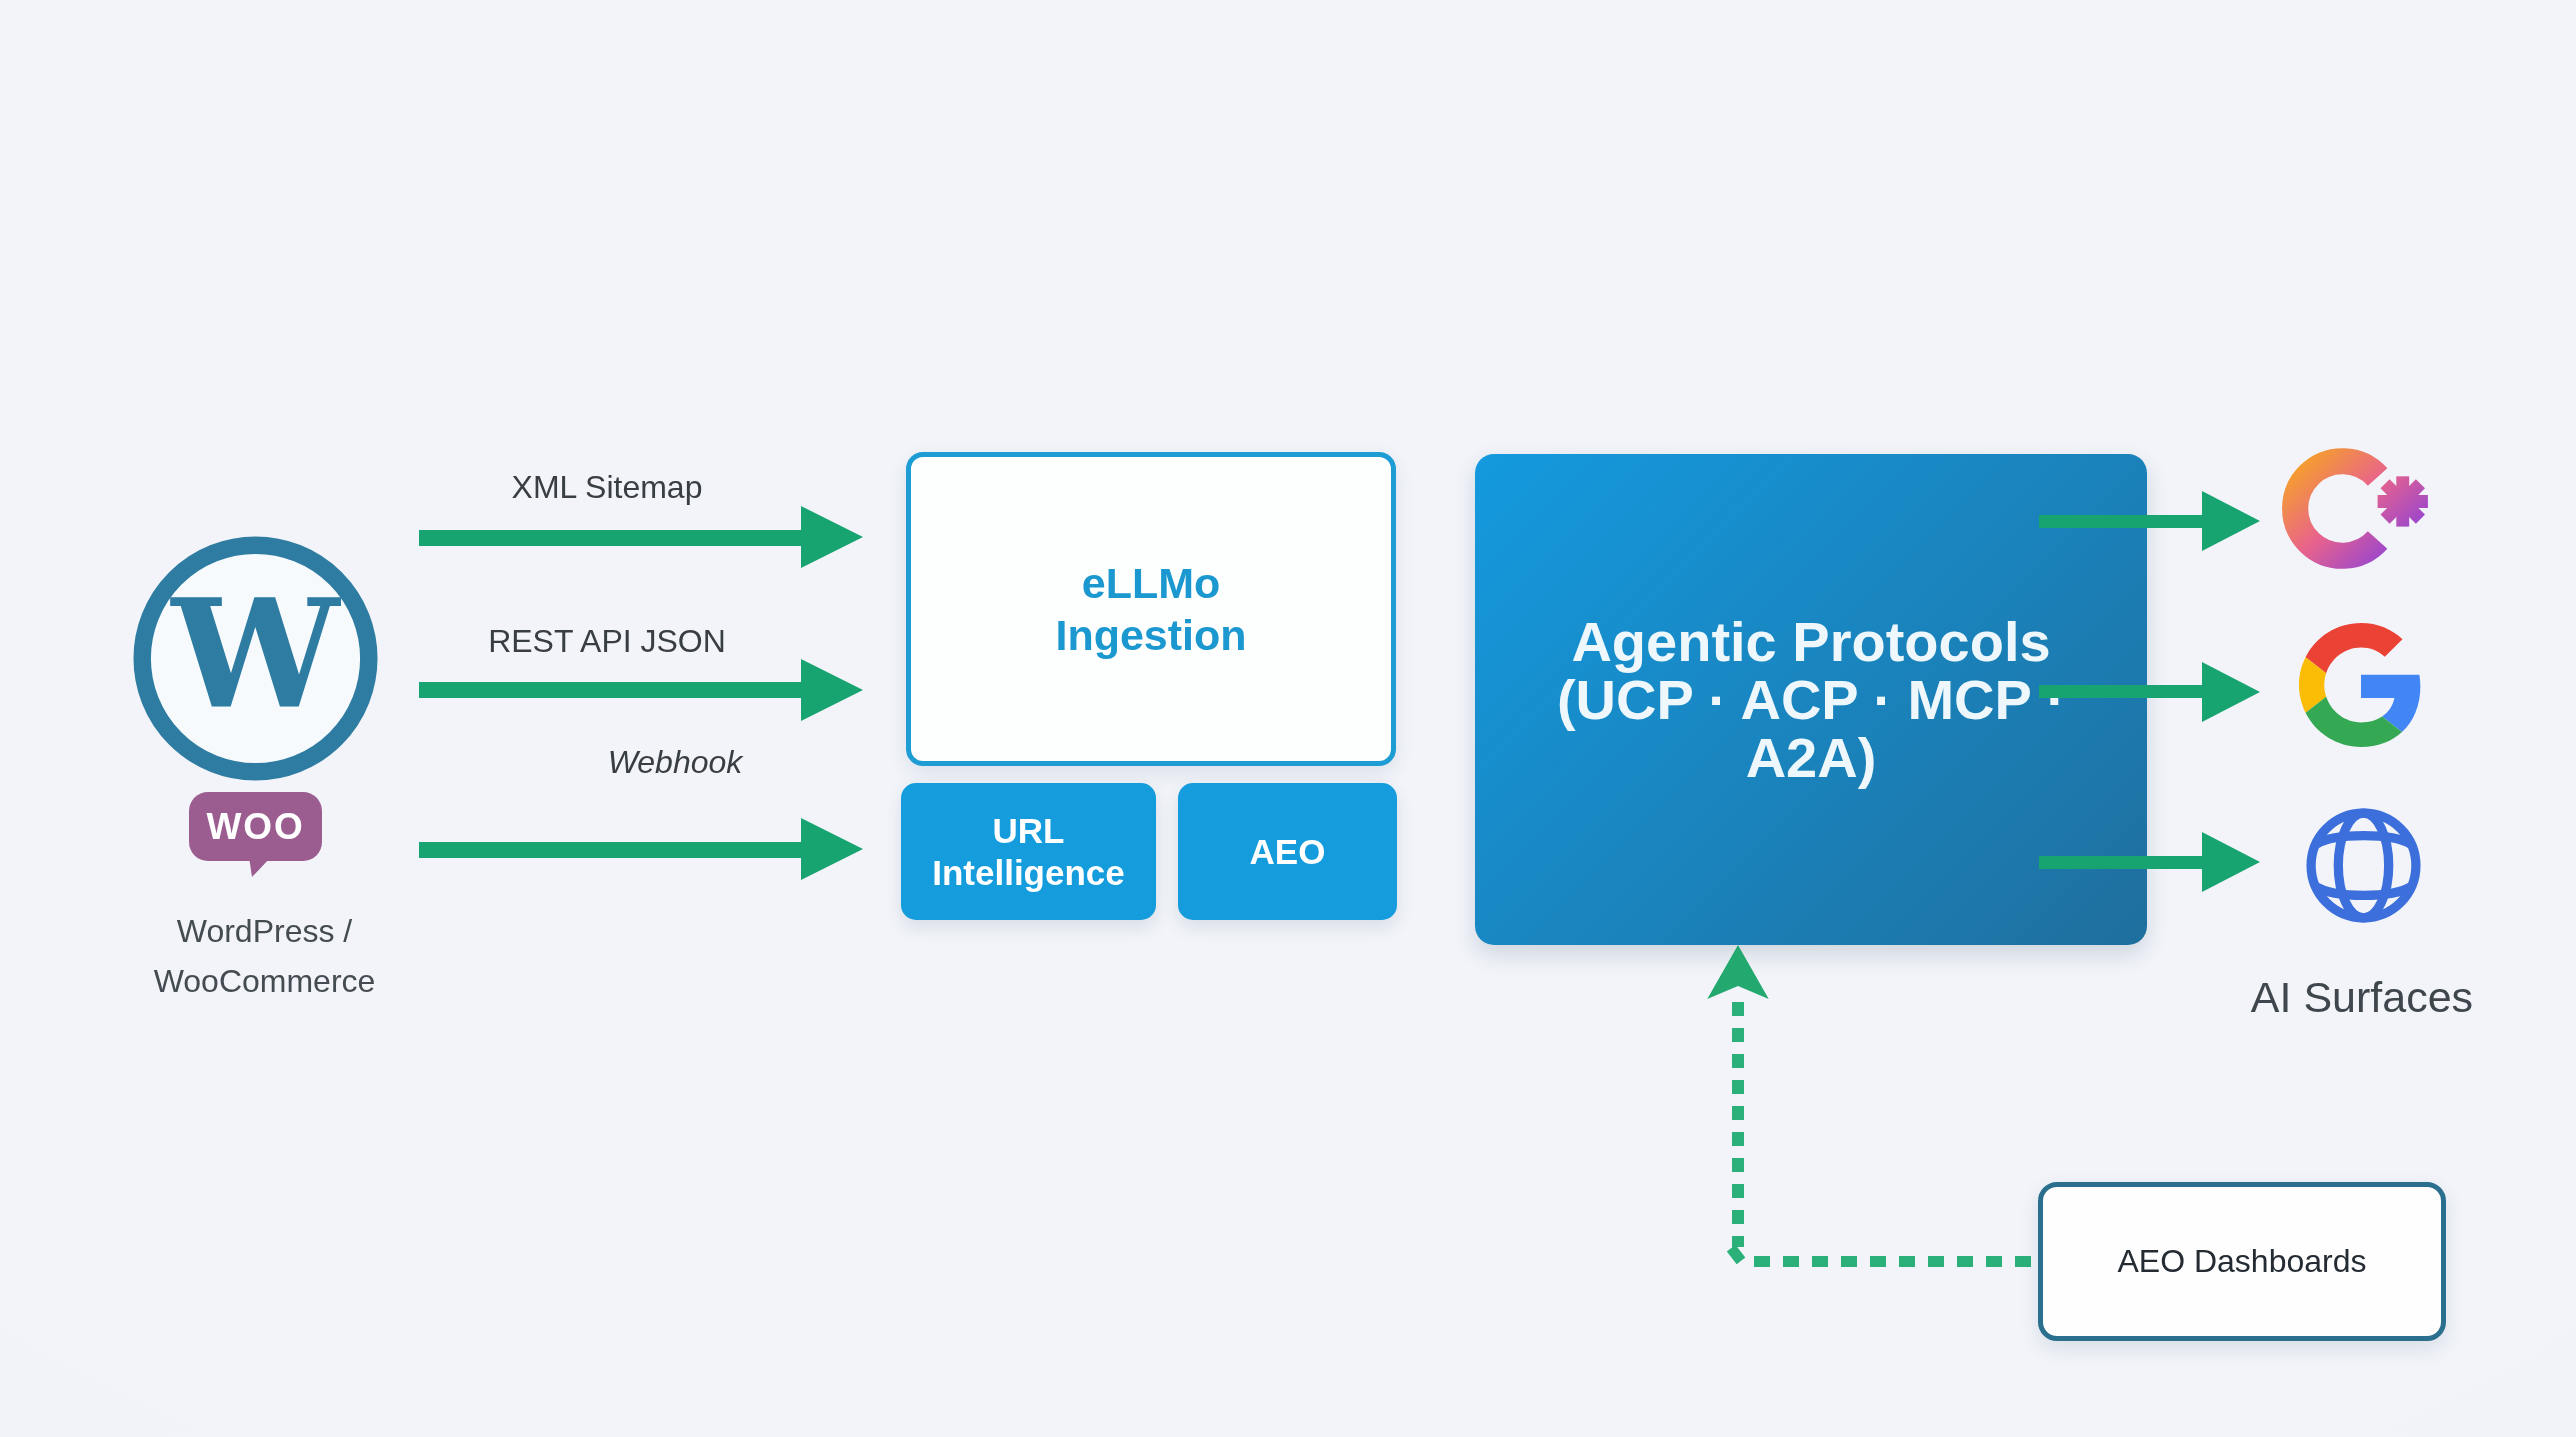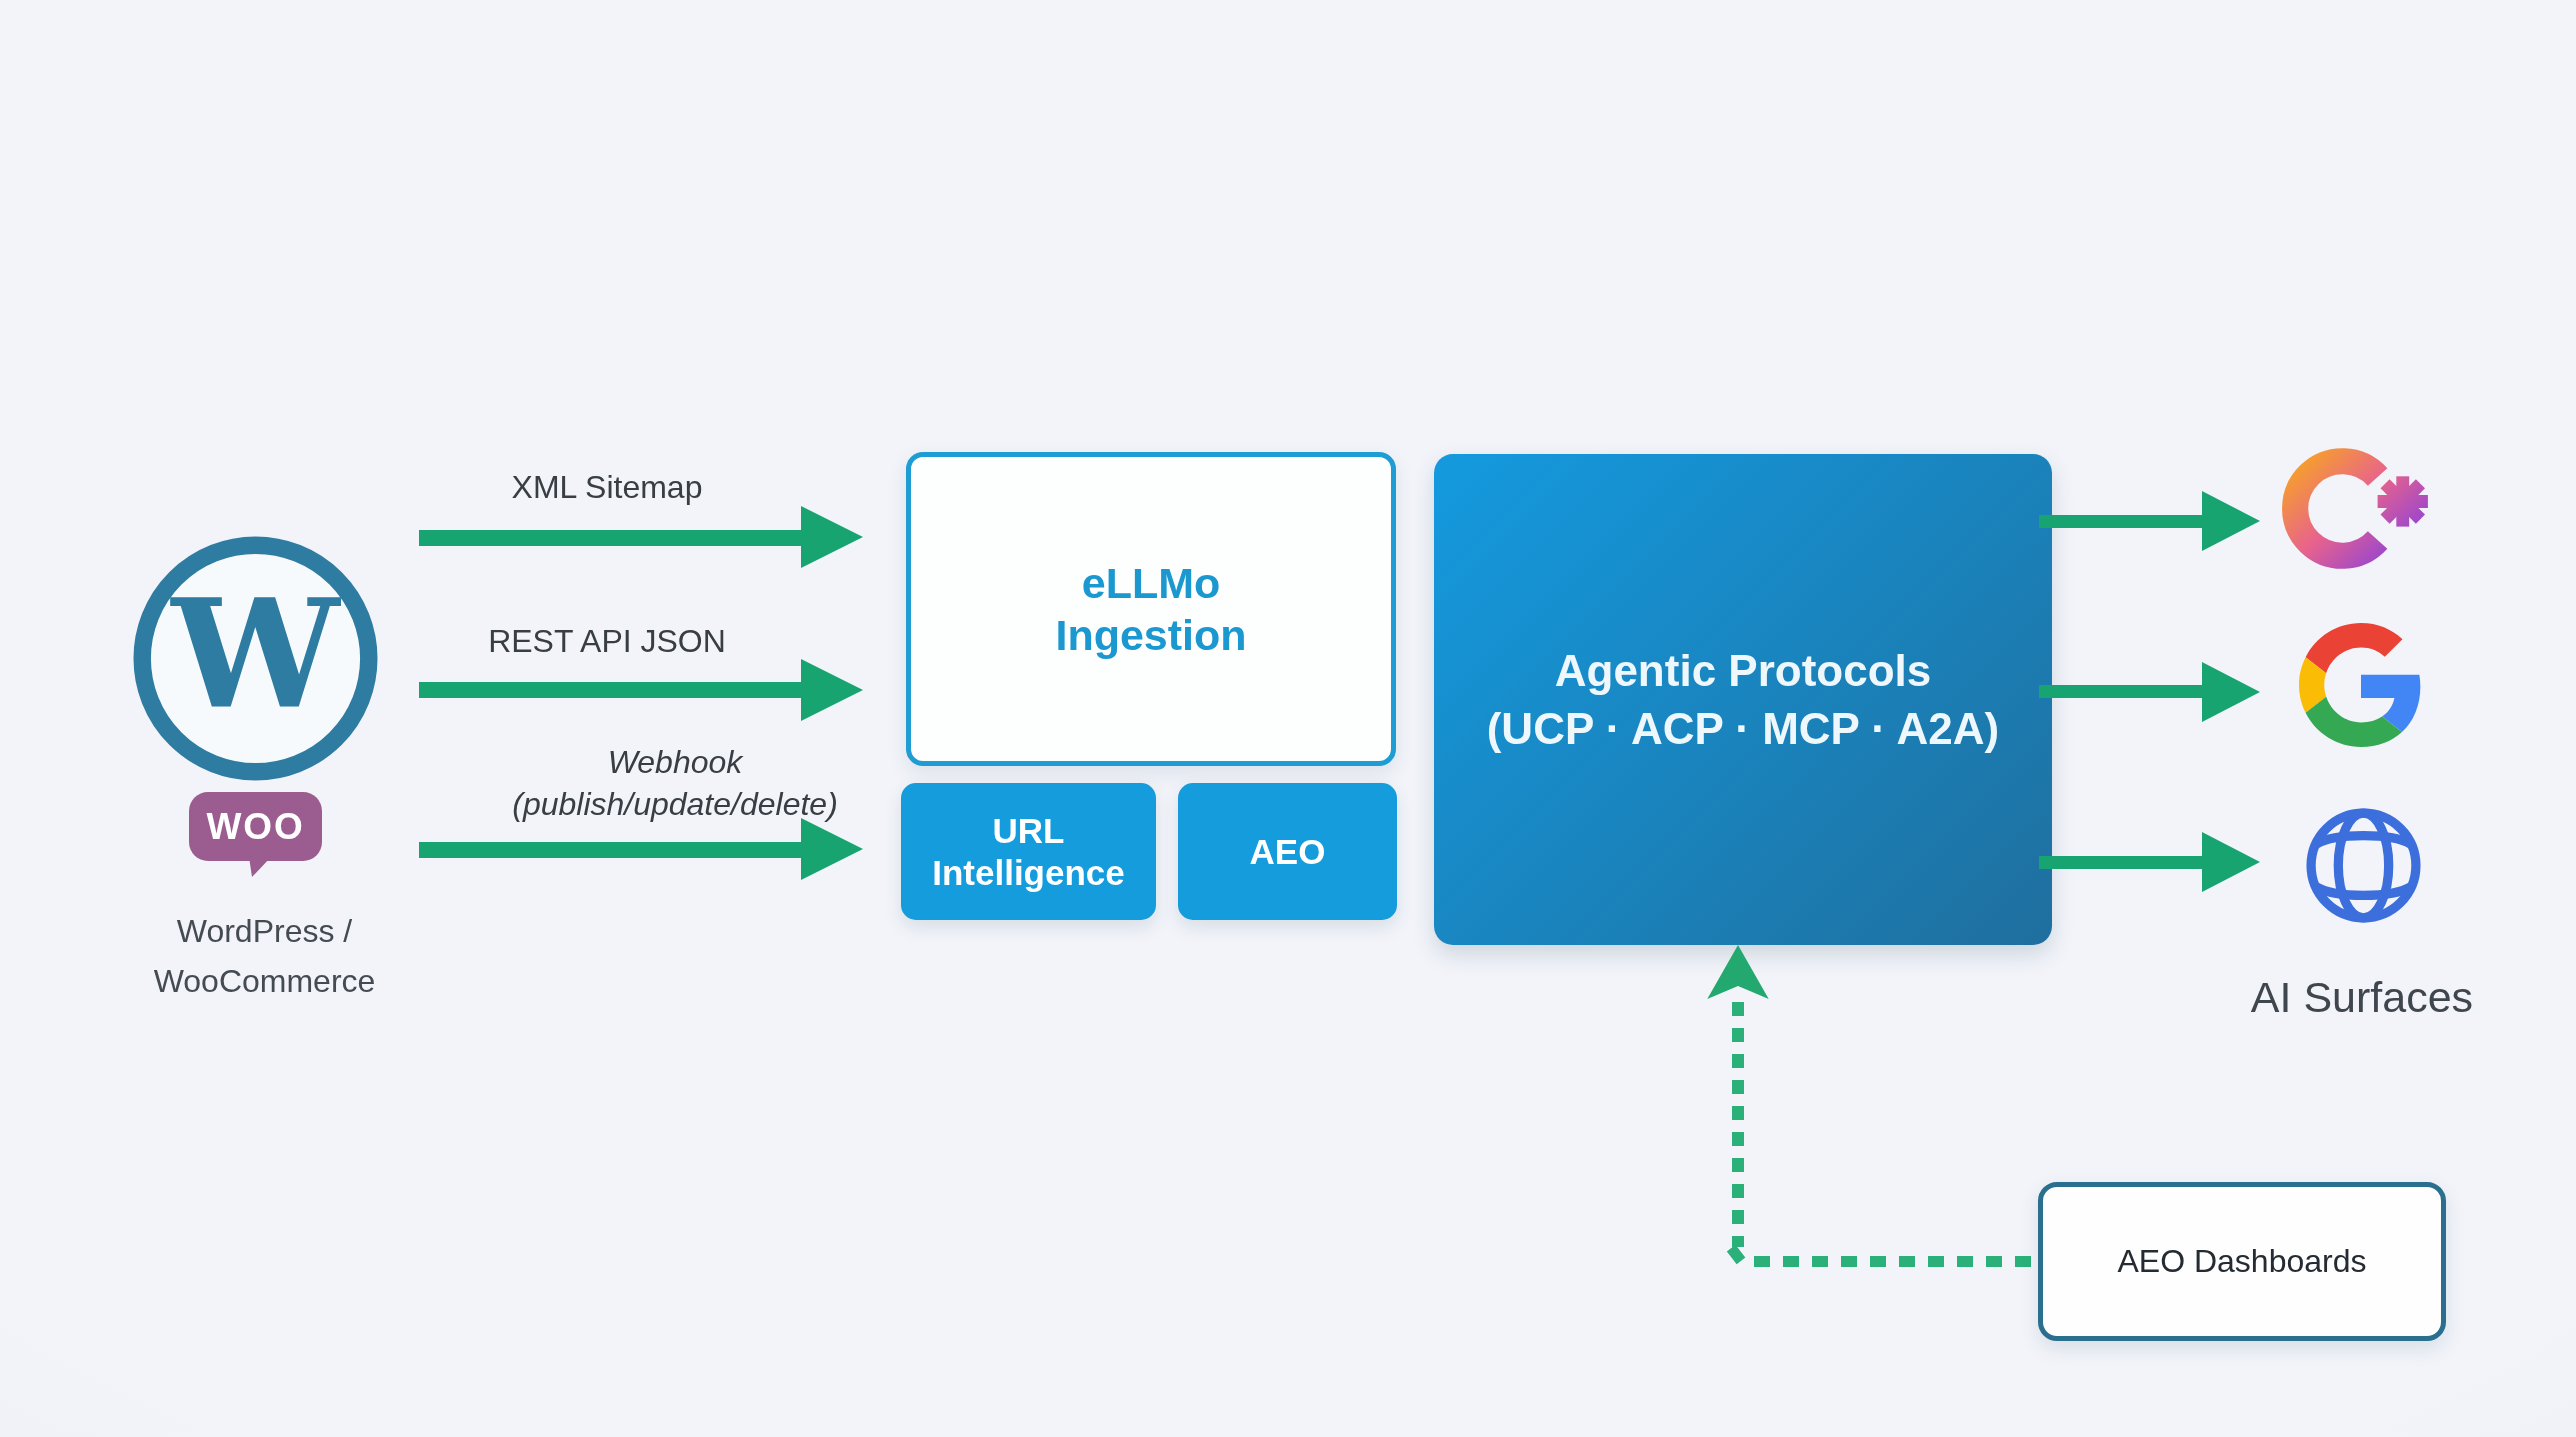--- a/index.html
+++ b/index.html
@@ -63,23 +63,23 @@
     box-shadow:0 7.5px 19px rgba(40,70,110,0.10);
   }
   .module{
     background:var(--blue);border-radius:15px;color:#fff;font-weight:bold;
     font-size:35px;line-height:42px;top:783px;height:137px;
     box-shadow:0 7.5px 17px rgba(40,70,110,0.12);
   }
   .mod-url{left:901px;width:255px;}
   .mod-aeo{left:1178px;width:219px;}
   .protocols{
-    left:1434px;top:454px;width:618px;height:491px;border-radius:19px;
+    left:1475px;top:454px;width:672px;height:491px;border-radius:19px;
     background:linear-gradient(135deg, var(--grad1) 0%, var(--grad2) 100%);
-    color:#EDF7FC;font-weight:bold;font-size:44px;line-height:58px;padding:0 28px;
+    color:#EDF7FC;font-weight:bold;font-size:56px;line-height:58px;padding:0 28px;
     box-shadow:0 9.4px 22.5px rgba(30,60,95,0.16);
   }
   .dashboards{
     left:2038px;top:1182px;width:408px;height:159px;background:#FEFEFE;
     border:5.6px solid var(--dash-border);border-radius:19px;
     color:#242B33;font-weight:500;font-size:32px;
     box-shadow:0 7.5px 19px rgba(40,70,110,0.12);
   }
   
   .dash-v{
@@ -122,21 +122,20 @@
   <div class="abs flow-label lbl1">XML Sitemap</div>
   <div class="abs shaft s1"></div>
   <div class="abs head h1"></div>
 
   <div class="abs flow-label lbl2">REST API JSON</div>
   <div class="abs shaft s2"></div>
   <div class="abs head h2"></div>
 
   <div class="abs flow-label lbl3">
     <span>Webhook</span><br>
-    <span>(publish/update/delete)</span>
   </div>
   <div class="abs shaft s3"></div>
   <div class="abs head h3"></div>
 
   <div class="abs box ingestion">
     <div>
       <span>eLLMo</span><br>
       <span>Ingestion</span>
     </div>
   </div>

